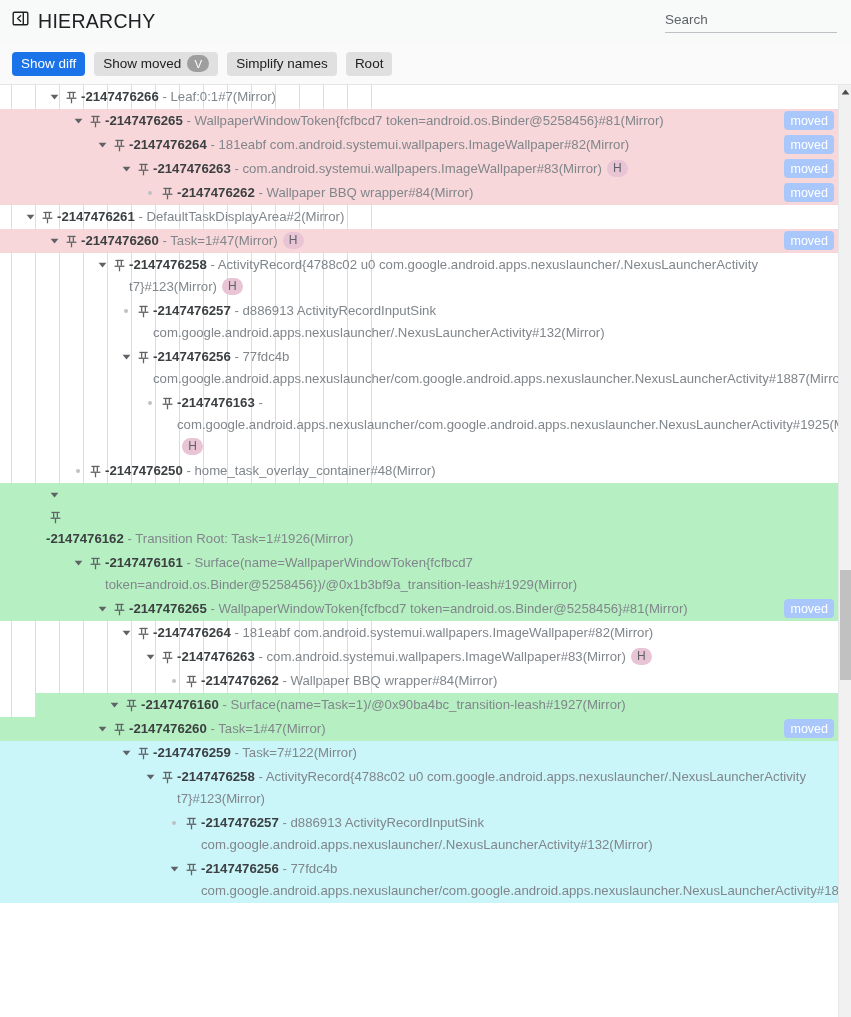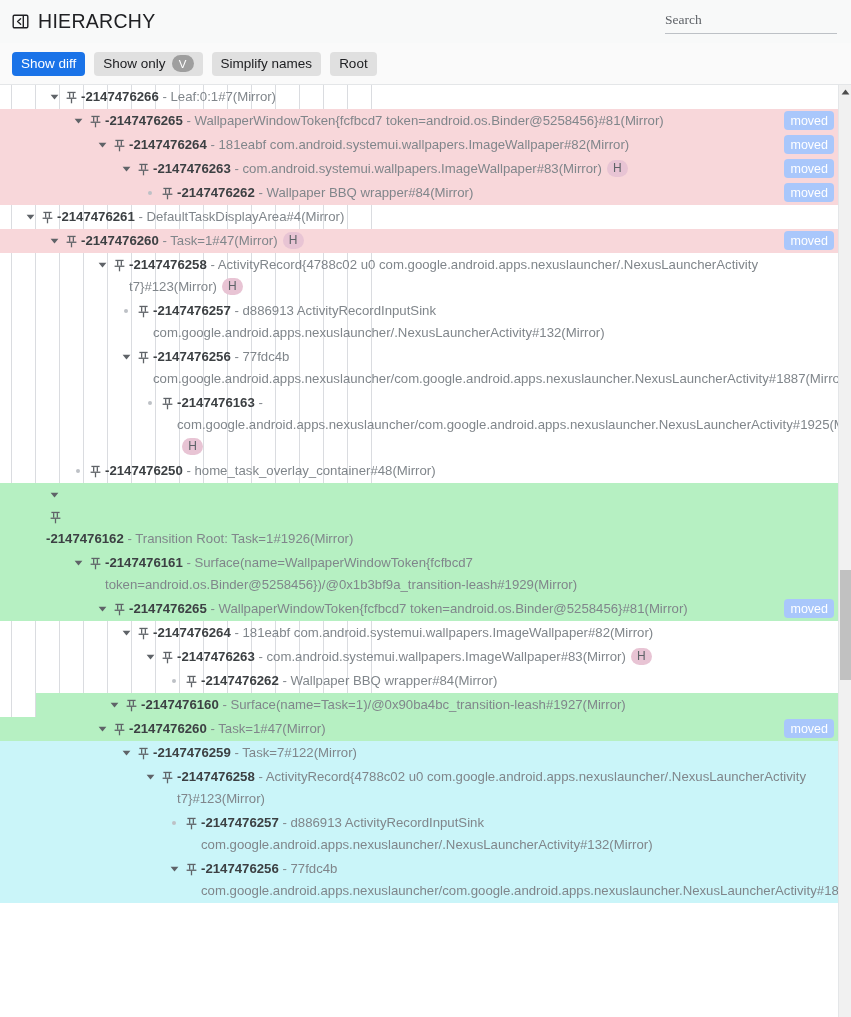--- a/index.html
+++ b/index.html
@@ -18,21 +18,21 @@
     display: flex; flex-direction: column;
     background: #fafafa;
   }
   .topbar {
     height: 43px;
     background: #f8f9f9;
     display: flex; align-items: center;
     padding: 0 14px 0 12px;
     flex: 0 0 auto;
   }
-  .title-group { display: flex; align-items: center; gap: 9px; }
+  .title-group { display: flex; align-items: flex-start; gap: 9px; }
   .collapse-icon {
     width: 17px; height: 17px;
     display: block;
   }
   .page-title {
     font-size: 19.5px;
     font-weight: 400;
     letter-spacing: .3px;
     color: #202124;
   }
@@ -40,21 +40,21 @@
   .search-wrap {
     width: 172px;
     position: relative;
   }
   .search-input {
     width: 172px;
     border: none;
     border-bottom: 1px solid #bdc1c6;
     background: transparent;
     outline: none;
-    font-family: Liberation Serif, serif;
+    font-family: Liberation Sans, sans-serif;
     font-size: 13.5px;
     color: #3c4043;
     padding: 2px 0 5px 0;
   }
   .search-input::placeholder { color: #5f6368; }
 
   
   .toolbar {
     height: 42px;
     background: #fafafa;
@@ -229,21 +229,21 @@
     </div>
     <div class="spacer"></div>
     <div class="search-wrap">
       <input class="search-input" type="text" placeholder="Search" style="">
     </div>
   </div>
 
   <div class="toolbar">
     <button class="chip primary">Show diff</button>
     <button class="chip">
-      <span>Show only</span>
+      <span>Show moved</span>
       <span class="chip-badge">V</span>
     </button>
     <button class="chip">Simplify names</button>
     <button class="chip">Root</button>
   </div>
 
   <div class="tree-scroll">
     <div class="tree" id="tree">
       <div class="guides" id="guides">
           <div class="guide" style="left: 11px;"></div>
@@ -358,21 +358,21 @@
           </span>
           <span class="node-icon">
             <svg width="11" height="13" viewBox="0 0 11 13">
               <rect x="1.4" y="0.8" width="8.2" height="1.3" fill="#5f6368"></rect>
               <rect x="3.0" y="2.1" width="1.3" height="4.6" fill="#5f6368"></rect>
               <rect x="6.7" y="2.1" width="1.3" height="4.6" fill="#5f6368"></rect>
               <rect x="0.6" y="6.6" width="9.8" height="1.3" fill="#5f6368"></rect>
               <rect x="4.85" y="7.9" width="1.3" height="4.4" fill="#5f6368"></rect>
             </svg>
           </span>
-          <span class="label"><span class="nid">-2147476261</span><span class="sep"> - </span><span class="nname">DefaultTaskDisplayArea#4(Mirror)</span></span>
+          <span class="label"><span class="nid">-2147476261</span><span class="sep"> - </span><span class="nname">DefaultTaskDisplayArea#2(Mirror)</span></span>
         </div>
         <div class="row hl-pink" style="padding-left: 46px; padding-right: 24px; align-items: flex-end;">
           <span class="twisty">
             <svg width="9" height="6" viewBox="0 0 9 6">
               <path d="M0.6 0.8 L8.4 0.8 L4.5 5.4 Z" fill="#5f6368"></path>
             </svg>
           </span>
           <span class="node-icon">
             <svg width="11" height="13" viewBox="0 0 11 13">
               <rect x="1.4" y="0.8" width="8.2" height="1.3" fill="#5f6368"></rect>

